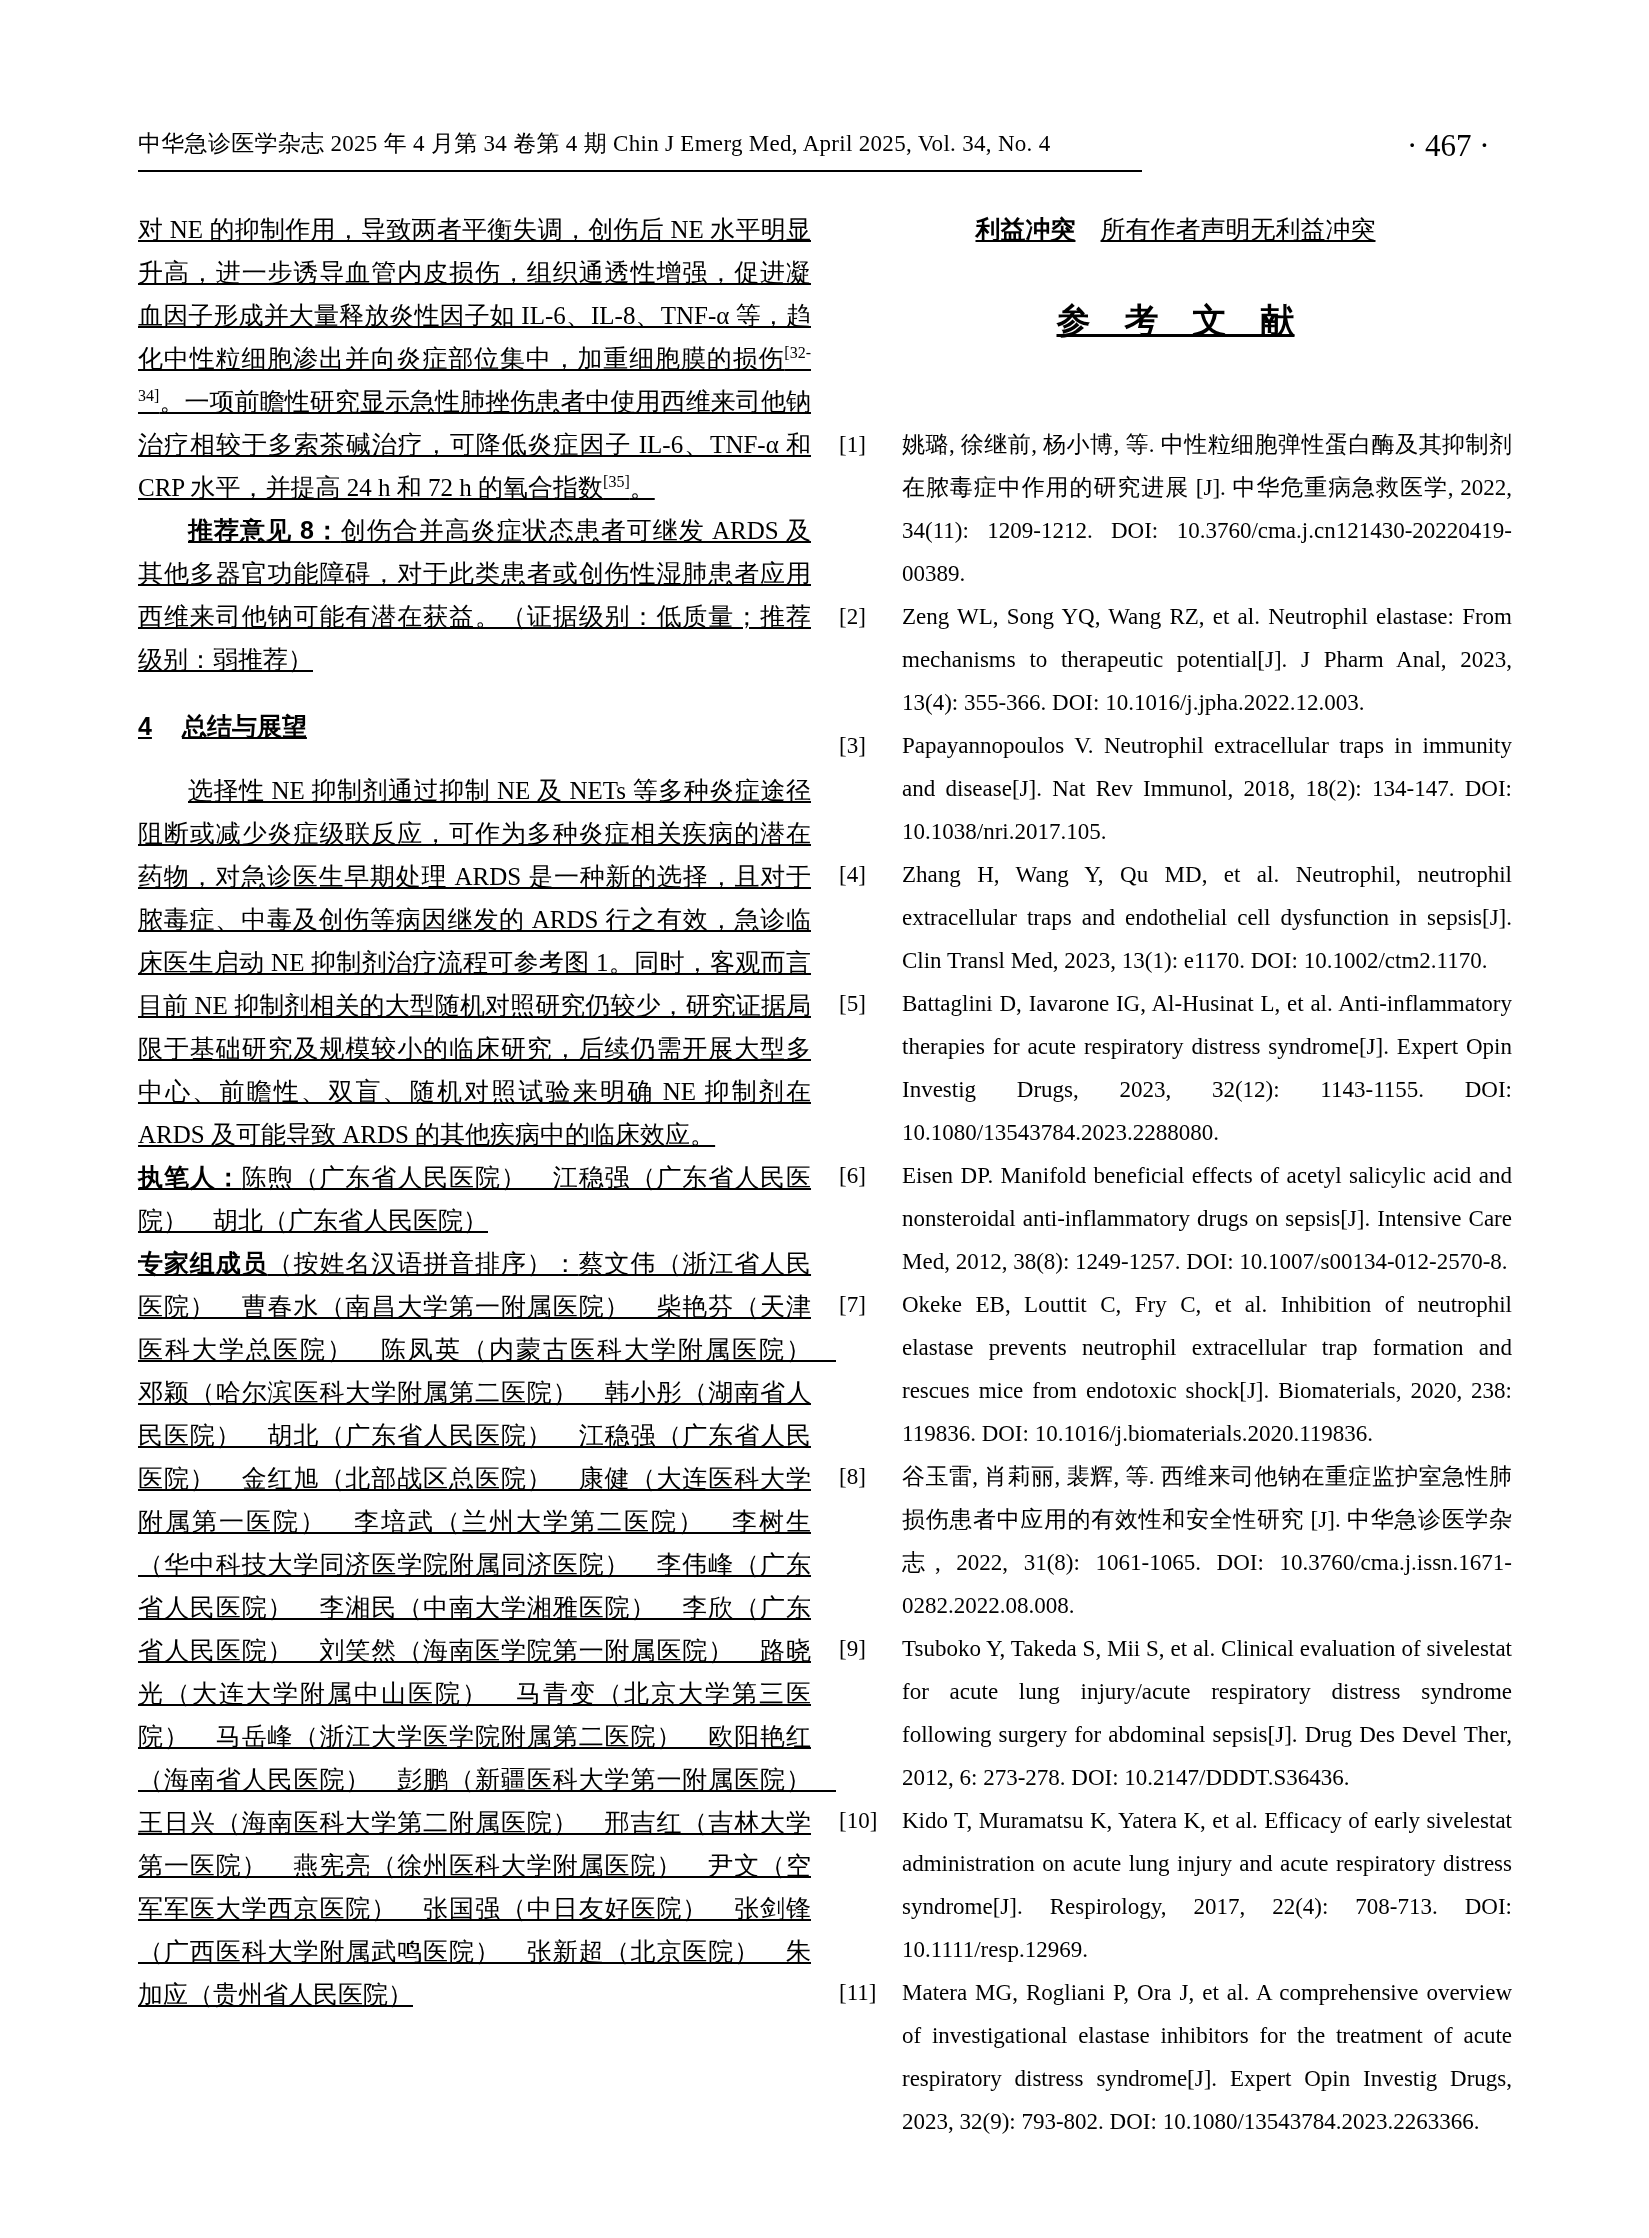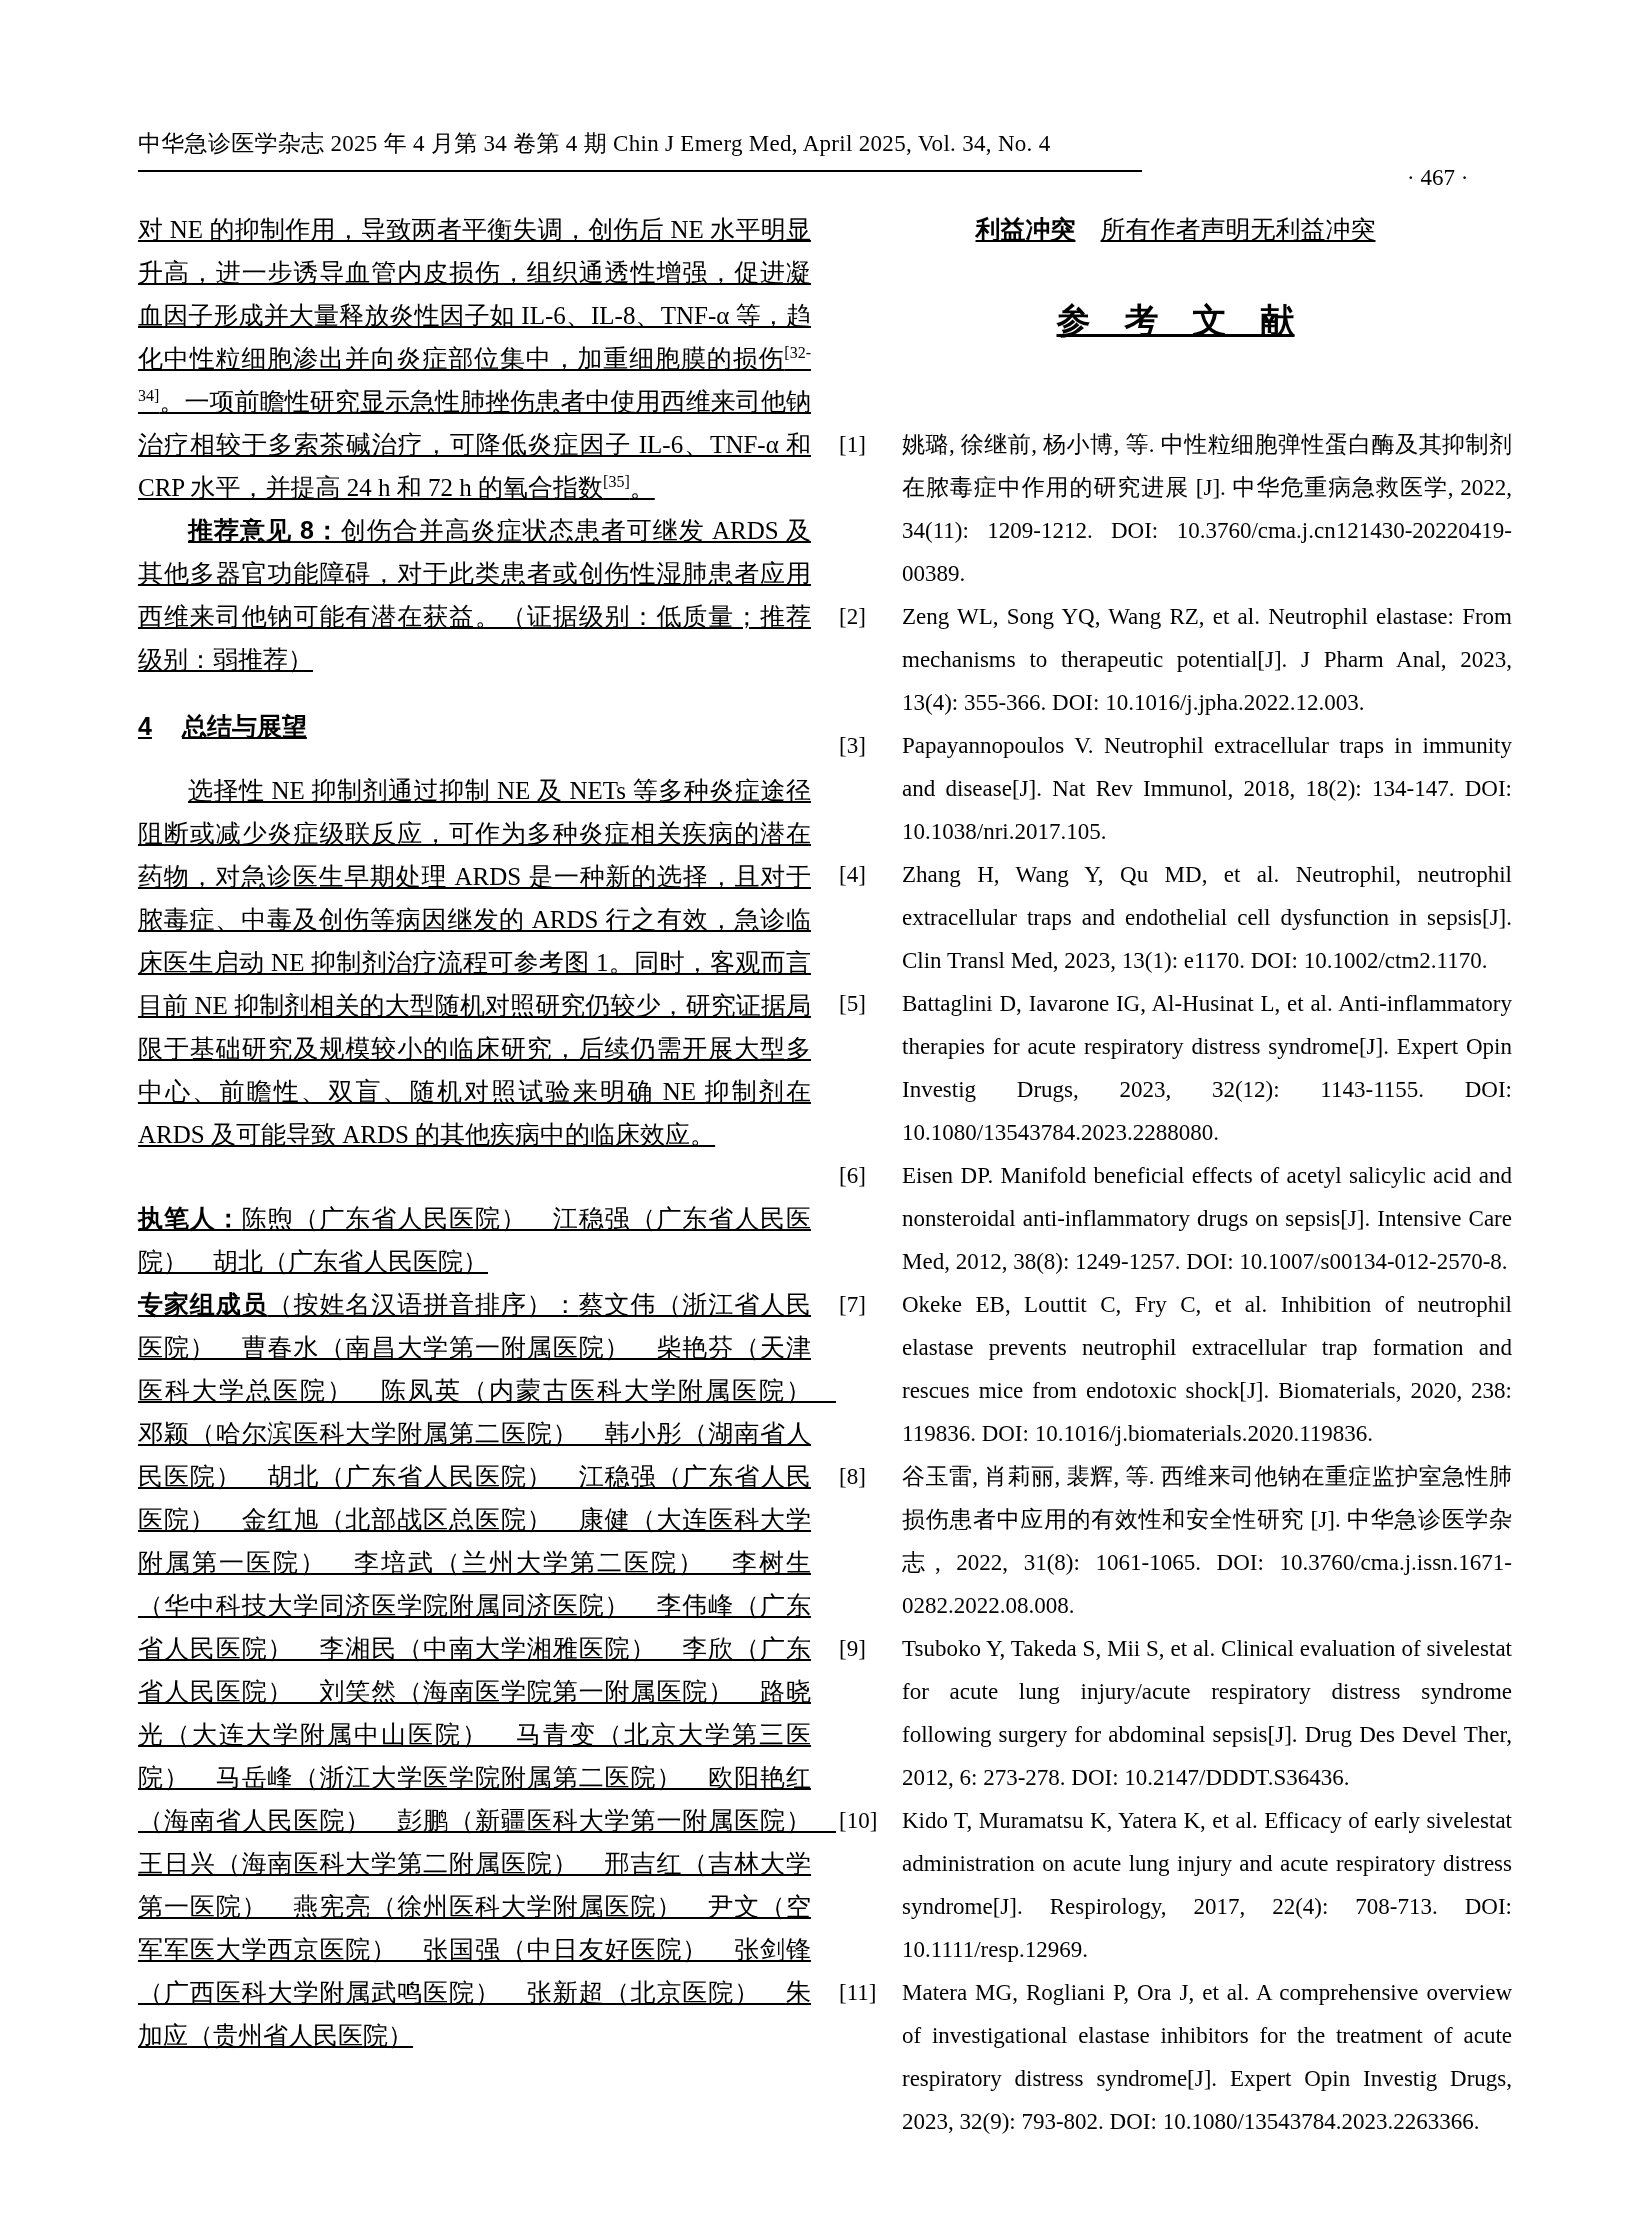--- a/index.html
+++ b/index.html
@@ -29,23 +29,22 @@
     font-size: 23px;
     letter-spacing: 0.3px;
     padding-bottom: 10.6px;
     border-bottom: 2.7px solid #000000;
     white-space: nowrap;
   }
   .header-page-no {
     position: absolute;
     left: 1269px;
     top: 0;
-    font-size: 23px;
+    font-size: 31px;
     white-space: nowrap;
-    margin-top: 37px;
   }
   
   .col {
     position: absolute;
     top: 208px;
     width: 673px;
     font-size: 25px;
     line-height: 43px;
     text-align: justify;
   }
@@ -69,21 +68,21 @@
     margin-top: 27px;
     margin-bottom: 24px;
     font-family: "Liberation Sans", "DejaVu Sans", sans-serif;
     font-weight: bold;
     font-size: 25px;
     line-height: 37px;
     text-align: left;
   }
   .section-heading .num { margin-right: 1.2em; }
 
-  .writers-para { margin-top: 41px; }
+  .writers-para { }
 
   
   .coi-line { text-align: center; }
   .coi-text { margin-left: 1em; }
 
   .ref-title {
     margin-top: 48px;
     margin-bottom: 81px;
     text-align: center;
     font-weight: bold;

